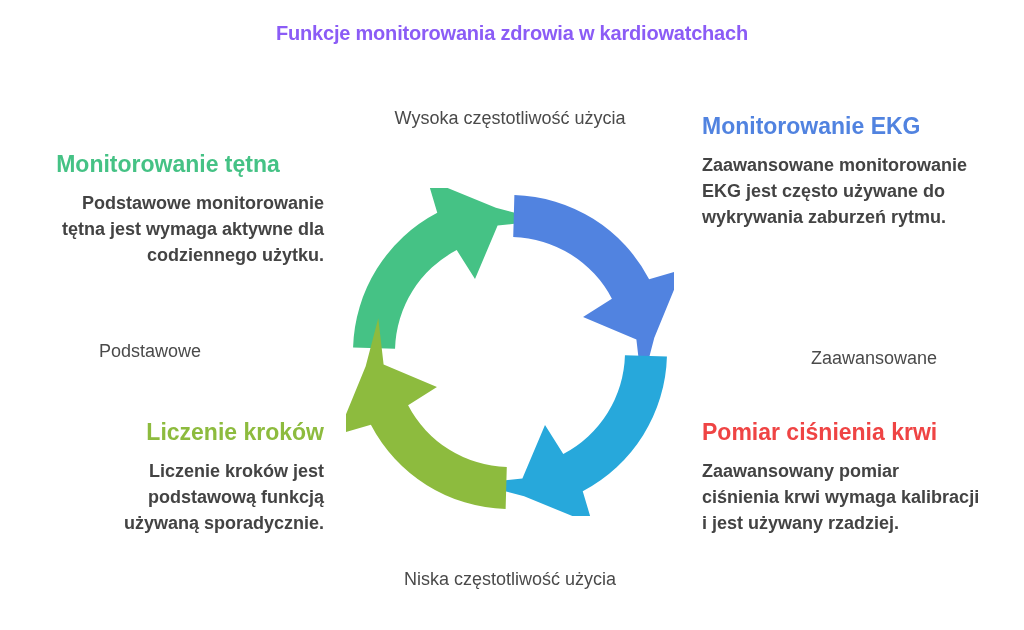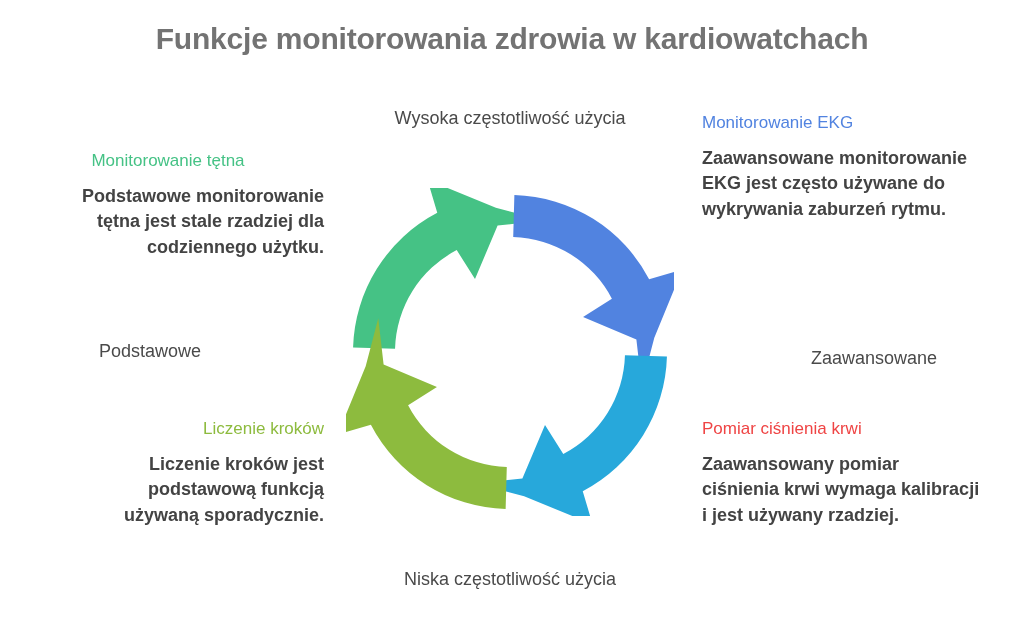--- a/index.html
+++ b/index.html
@@ -15,23 +15,23 @@
     position: relative;
     color: #3c3c3c;
   }
 
   #page-title {
     position: absolute;
     top: 22px;
     left: 0;
     width: 1024px;
     text-align: center;
-    font-size: 30px;
+    font-size: 20px;
     font-weight: bold;
-    color: #737373;
+    color: #8b5cf6;
     letter-spacing: -0.2px;
   }
 
   .axis-label {
     position: absolute;
     font-size: 18px;
     color: #4a4a4a;
     line-height: 1.45;
     text-align: center;
   }
@@ -56,22 +56,22 @@
     left: 744px;
     width: 260px;
     text-align: center;
   }
 
   .quadrant {
     position: absolute;
     width: 312px;
   }
   .q-heading {
-    font-size: 17px;
-    font-weight: normal;
+    font-size: 23px;
+    font-weight: bold;
     line-height: 1.28;
     margin: 0 0 12px 0;
   }
   .q-body {
     font-size: 18px;
     line-height: 1.42;
     color: #434343;
     margin: 0;
     font-weight: bold;
   }
@@ -117,21 +117,21 @@
 
 <div id="page-title">Funkcje monitorowania zdrowia w kardiowatchach</div>
 
 <div class="axis-label" id="axis-top">Wysoka częstotliwość użycia</div>
 <div class="axis-label" id="axis-bottom">Niska częstotliwość użycia</div>
 <div class="axis-label" id="axis-left">Podstawowe</div>
 <div class="axis-label" id="axis-right">Zaawansowane</div>
 
 <div class="quadrant" id="quadrant-hr">
   <p class="q-heading" style="color: rgb(69, 194, 133); text-align: center;">Monitorowanie tętna</p>
-  <p class="q-body">Podstawowe monitorowanie tętna jest stale rzadziej dla codziennego użytku.</p>
+  <p class="q-body">Podstawowe monitorowanie tętna jest wymaga aktywne dla codziennego użytku.</p>
 </div>
 
 <div class="quadrant" id="quadrant-ecg">
   <p class="q-heading" style="color: rgb(81, 131, 224);">Monitorowanie EKG</p>
   <p class="q-body">Zaawansowane monitorowanie EKG jest często używane do wykrywania zaburzeń rytmu.</p>
 </div>
 
 <div class="quadrant" id="quadrant-steps">
   <p class="q-heading" style="color: rgb(141, 187, 62);">Liczenie kroków</p>
   <p class="q-body">Liczenie kroków jest podstawową funkcją używaną sporadycznie.</p>

